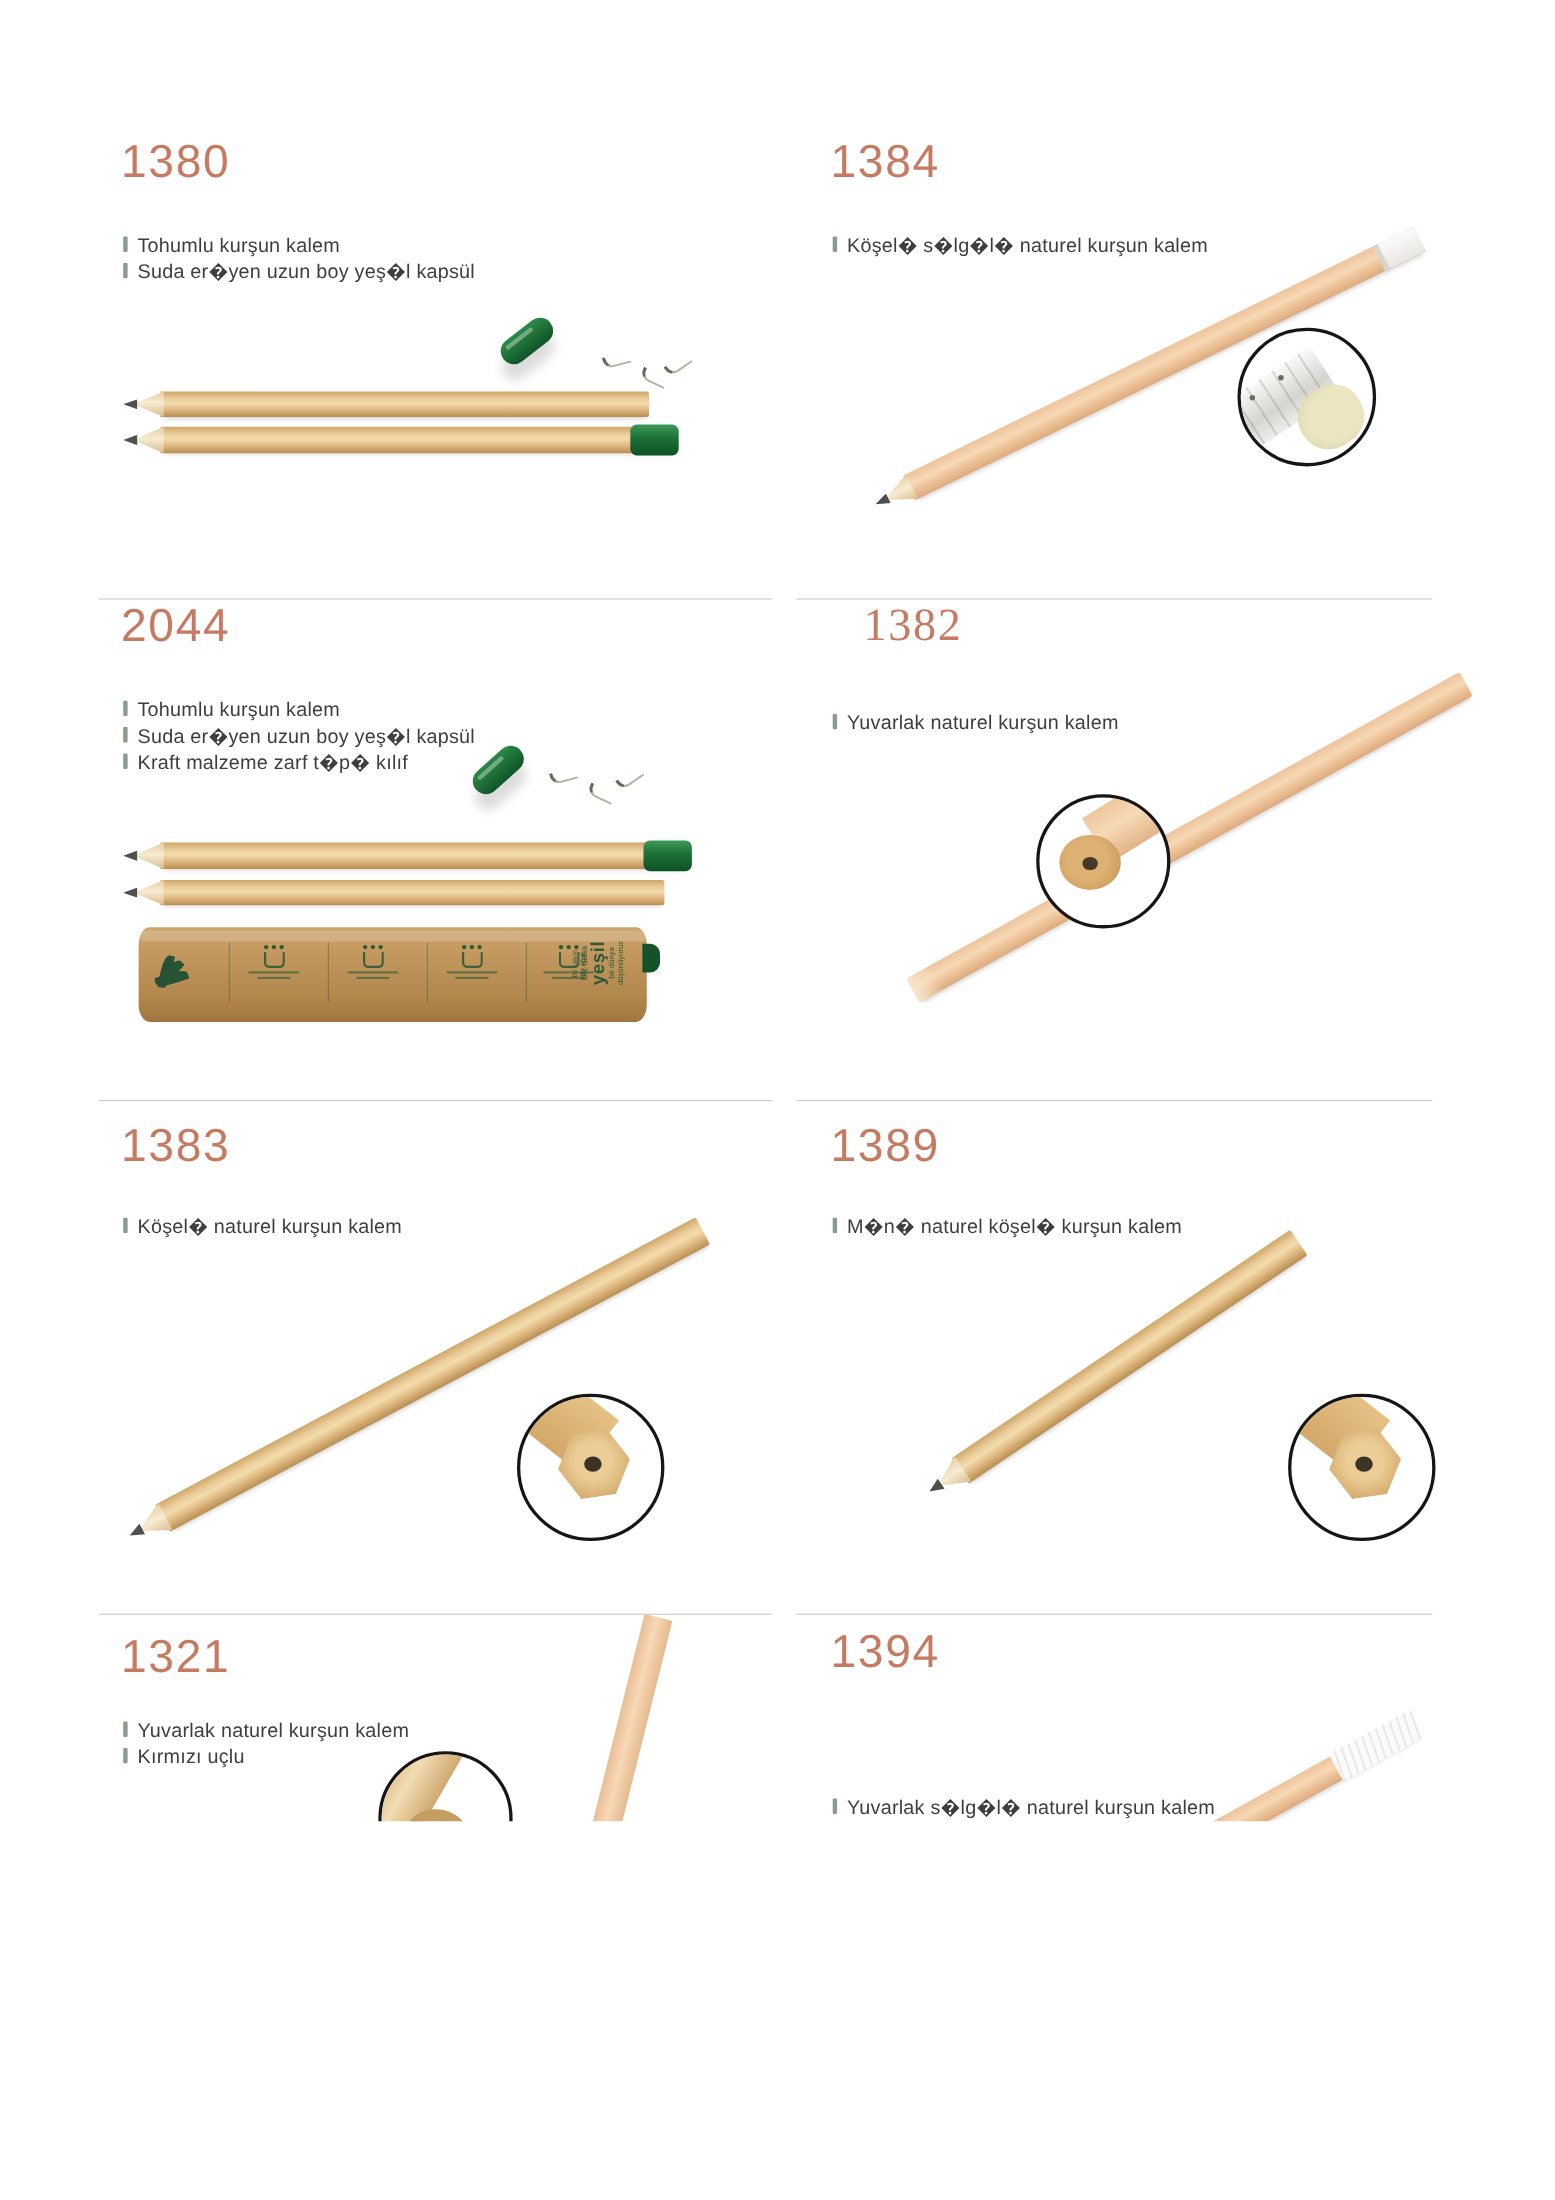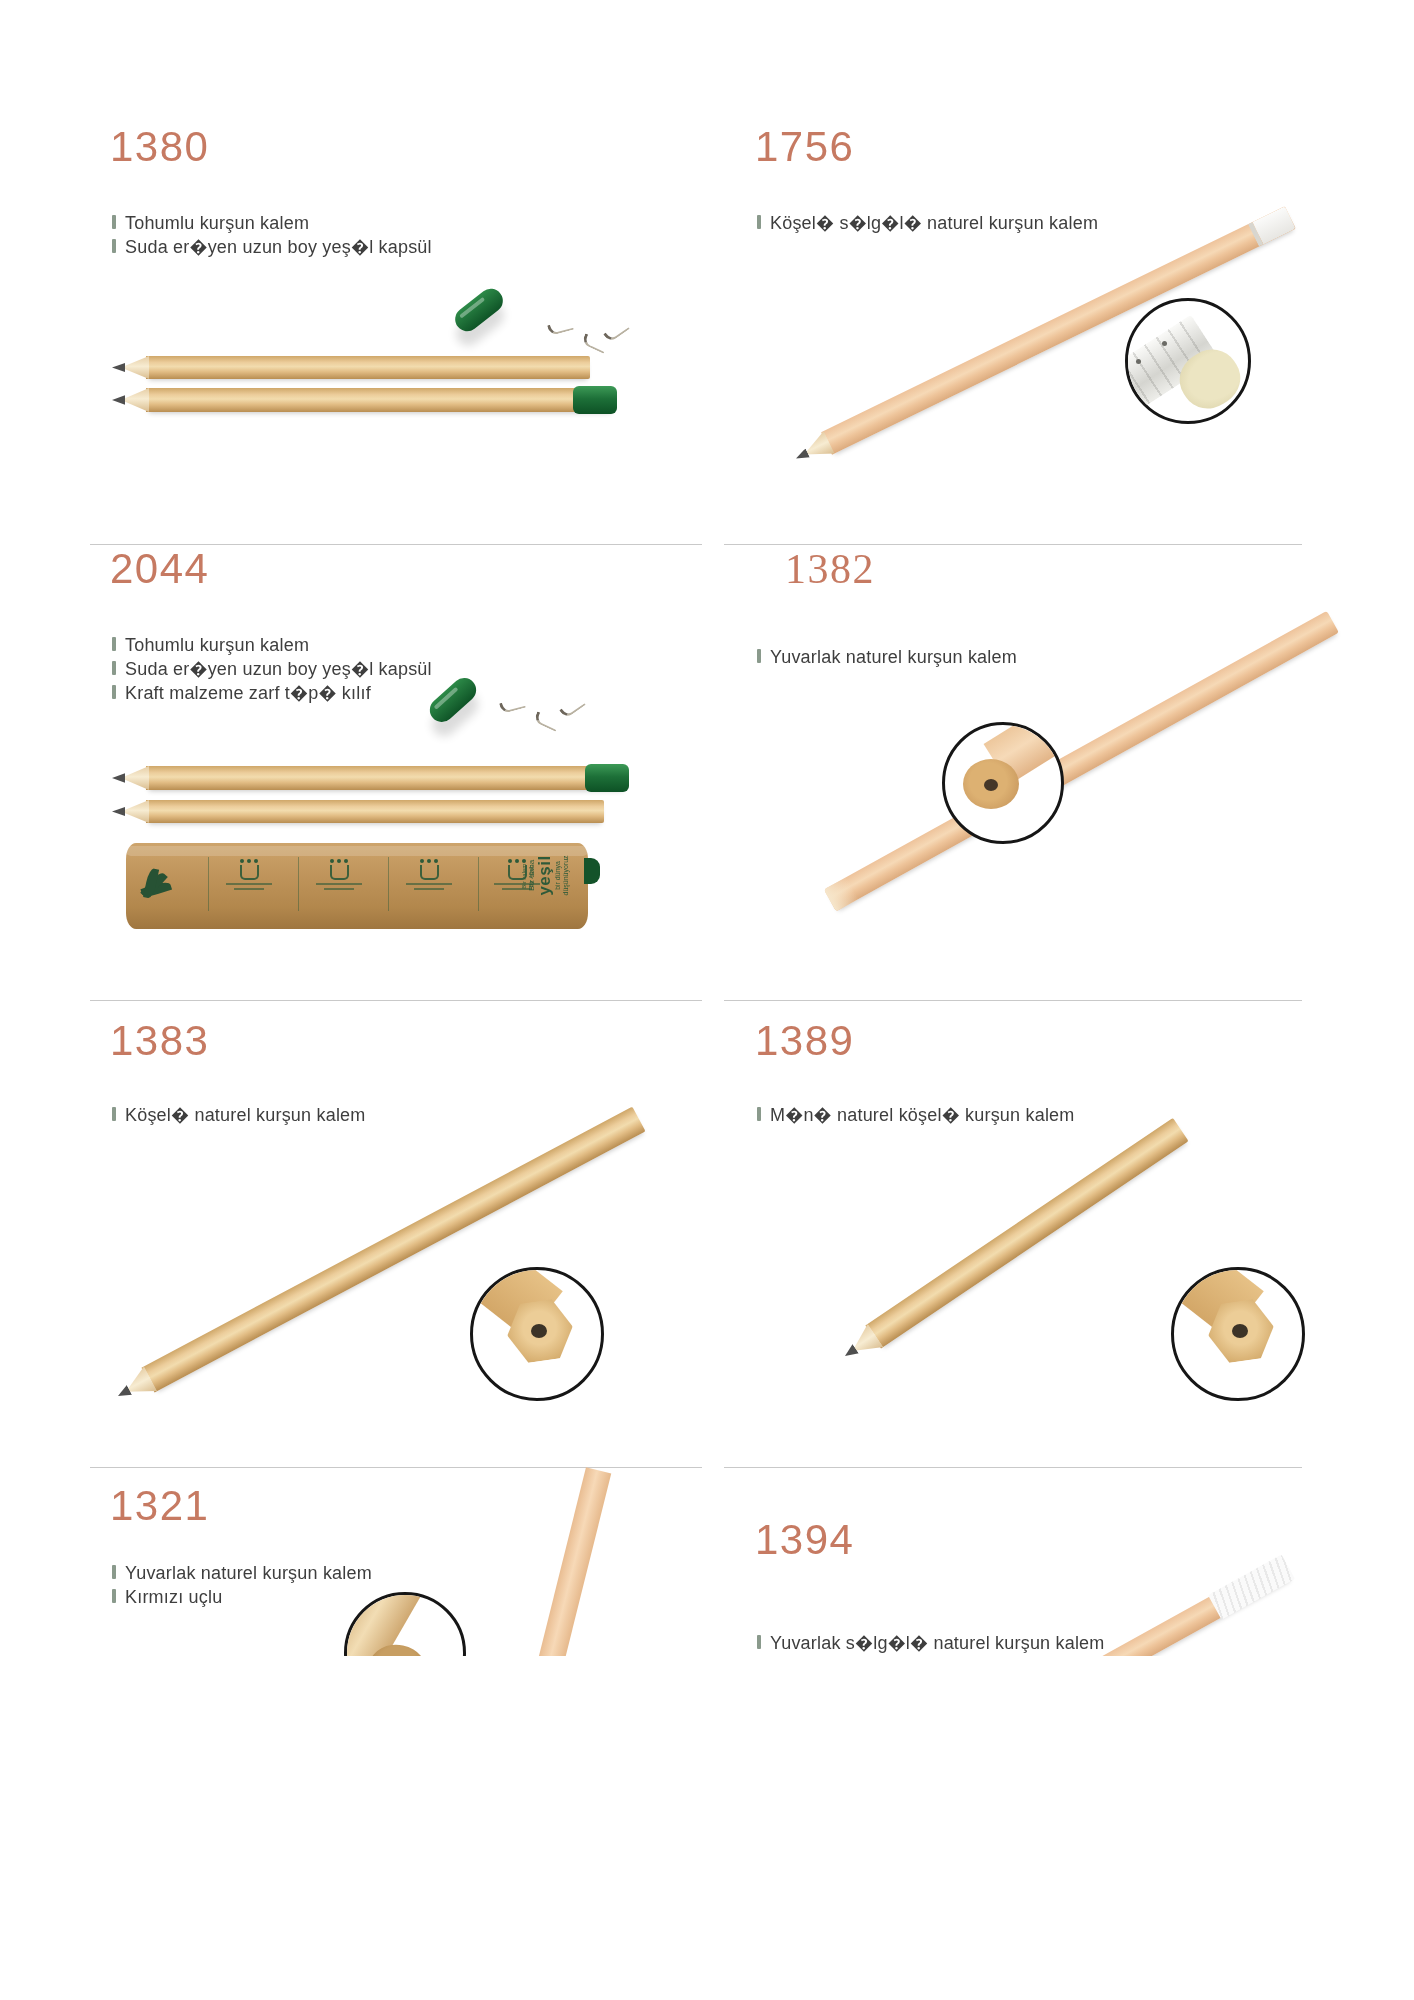--- a/index.html
+++ b/index.html
@@ -119,21 +119,21 @@
     <div class="pcone"></div>
     <div class="plead"></div>
   </div>
   <div class="hp" style="left:112px;top:388px;width:502px;height:24px;">
     <div class="pbody"></div>
     <div class="pcone"></div>
     <div class="plead"></div>
     <div class="pcap"></div>
   </div>
 
-  <div class="code" style="left:755px;top:126px;">1756</div>
+  <div class="code" style="left:755px;top:126px;">1384</div>
   <div class="features" style="left:757px;top:182px;">
     <div class="feat">
         <span class="bar"></span>
         <span>Köşel� s�lg�l� naturel kurşun kalem</span>
       </div>
   </div>
   <div class="hp peach" style="left:796px;top:446px;width:550px;height:25px;transform:rotate(-26deg);transform-origin:0 50%;">
     <div class="pbody"></div>
     <div class="pcone"></div>
     <div class="plead"></div>
@@ -353,21 +353,21 @@
     <div class="vbody"></div>
     <div class="vcone"></div>
     <div class="vred" style="height:62px;"></div>
   </div>
   <div class="vp" style="left:279px;top:1768px;width:40px;height:232px;">
     <div class="vbody"></div>
     <div class="vcone"></div>
     <div class="vred"></div>
   </div>
 
-  <div class="code" style="left:755px;top:1519px;text-align:right;">1394</div>
+  <div class="code" style="left:755px;top:1480px;text-align:right;">1394</div>
   <div class="features" style="left:757px;top:1602px;">
     <div class="feat">
         <span class="bar"></span>
         <span>Yuvarlak s�lg�l� naturel kurşun kalem</span>
       </div>
   </div>
   <div class="hp peach nofull" style="left:788px;top:1832px;width:570px;height:24px;transform:rotate(-29deg);transform-origin:0 50%;">
     <div class="pbody"></div>
     <div class="pbutt"></div>
     <div class="psleeve"></div>

